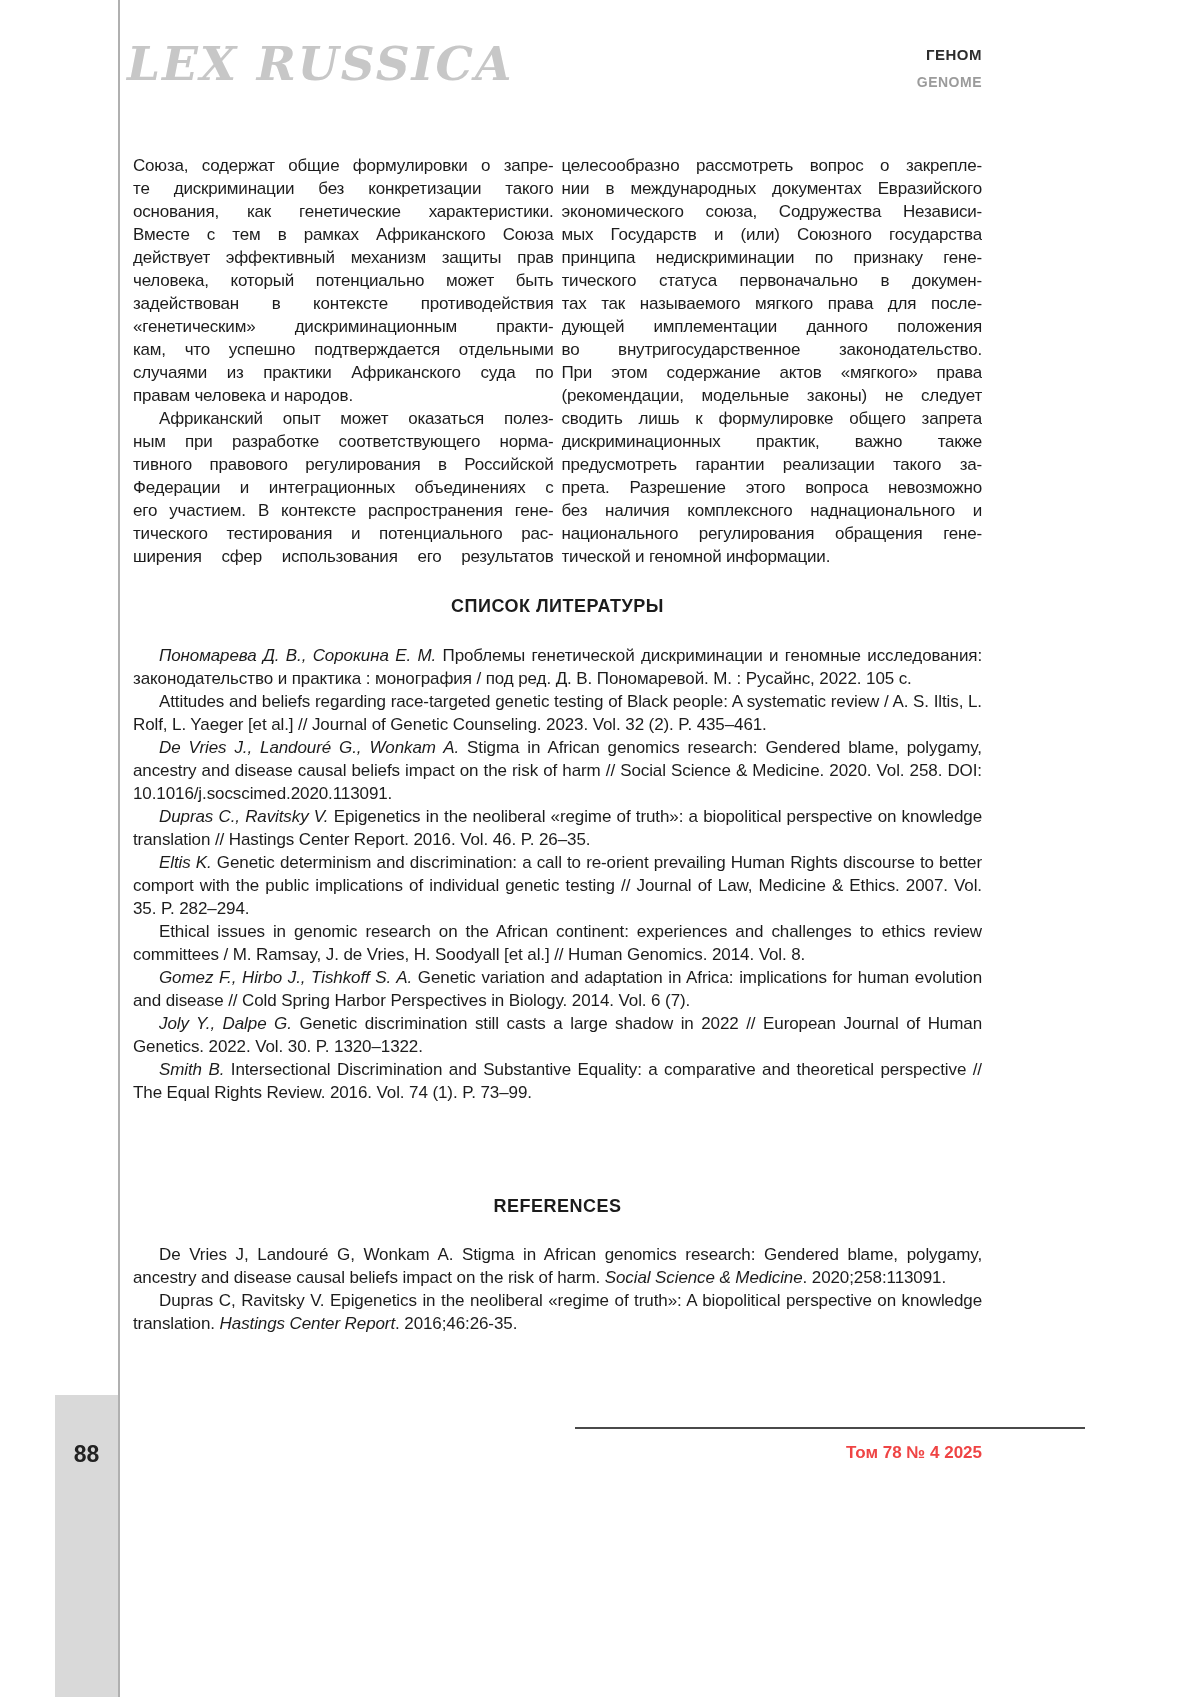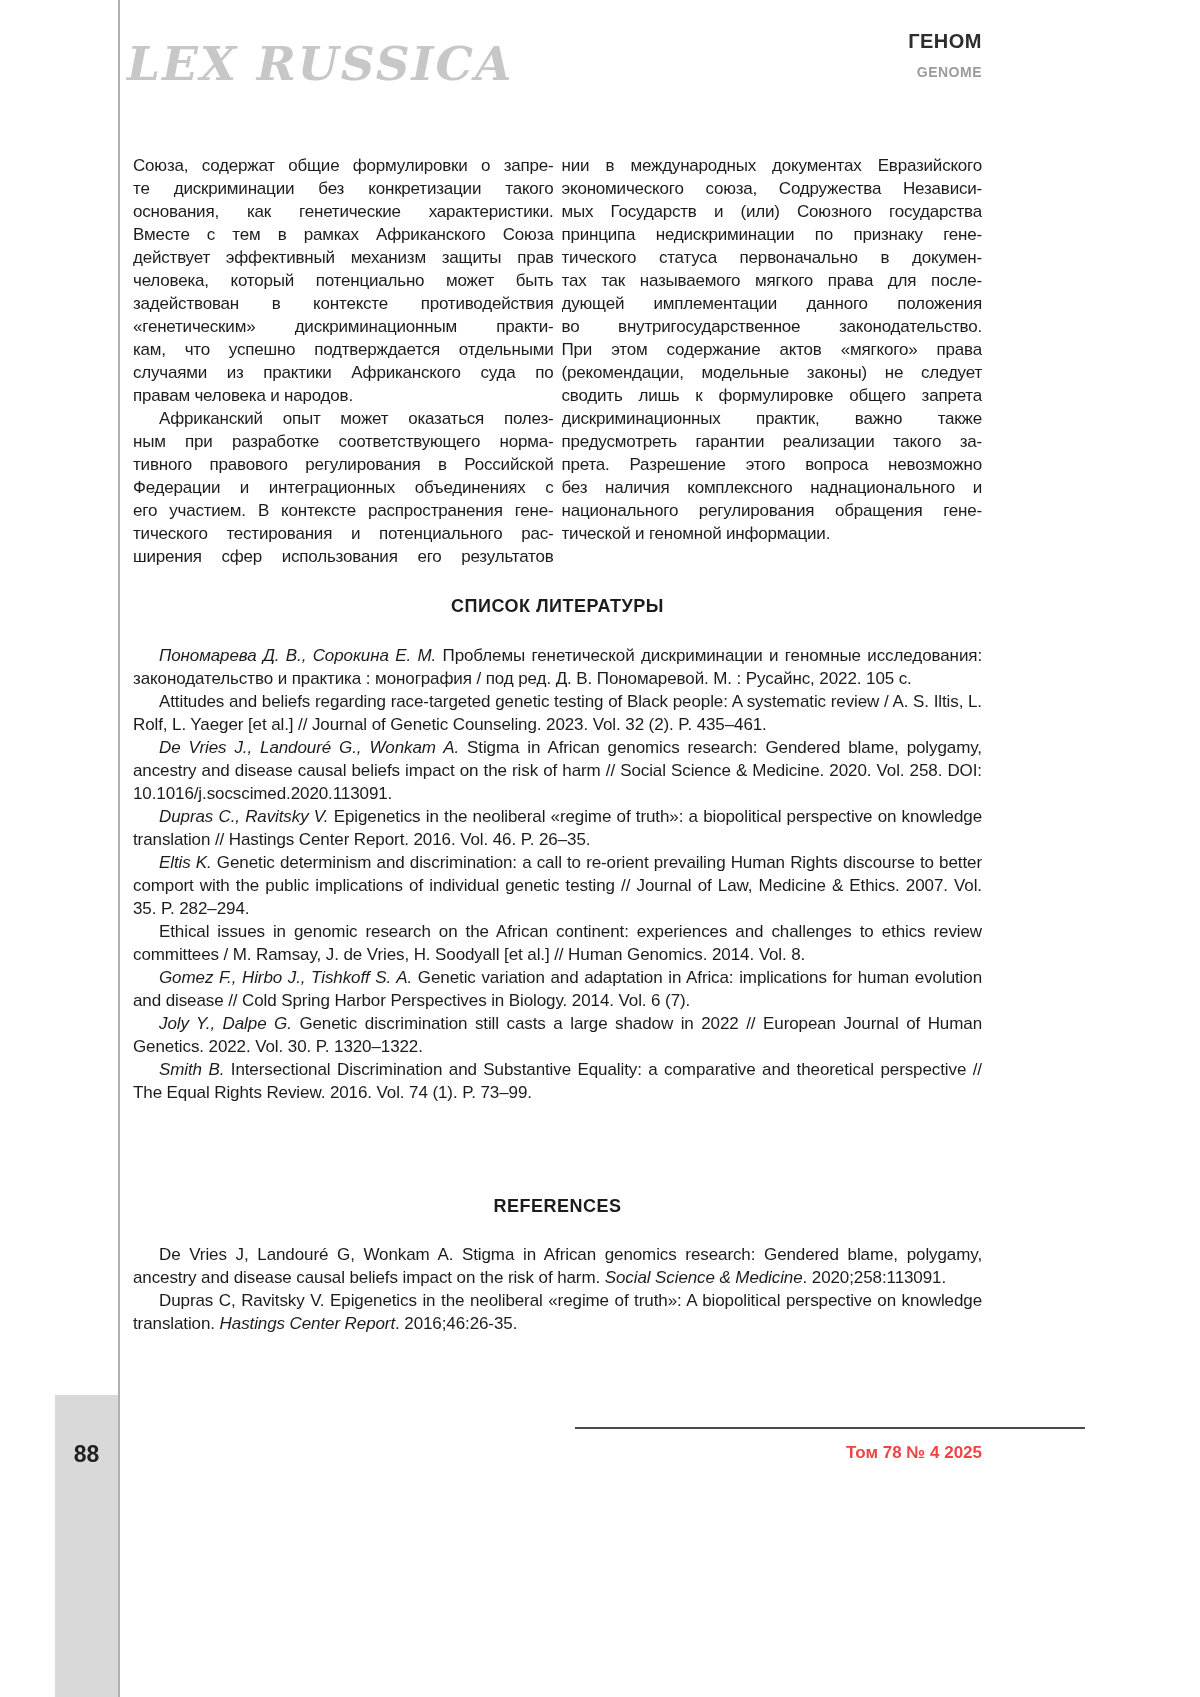--- a/index.html
+++ b/index.html
@@ -33,21 +33,21 @@
   }
   .logo {
     position:absolute; left:127px; top:34px;
     font-family:"DejaVu Serif","Liberation Serif",serif;
     font-style:italic; font-weight:bold;
     font-size:47px; line-height:60px;
     color:#c7c7c7; letter-spacing:2px;
     white-space:nowrap;
   }
   .rubric { position:absolute; right:218px; top:30px; text-align:right; }
-  .rubric-ru { font-size:20px; font-weight:bold; color:#2d2d2d; letter-spacing:0.5px; }
+  .rubric-ru { font-size:15px; font-weight:bold; color:#2d2d2d; letter-spacing:0.5px;margin-top:16px; }
   .rubric-en { font-size:14px; font-weight:bold; color:#9b9b9b; letter-spacing:0.5px; margin-top:11px; }
 
   .columns {
     position:absolute; left:133px; top:154px; width:849px;
     display:flex; gap:8px;
   }
   .col { flex:1 1 0; min-width:0; }
   .line {
     font-size:17px; line-height:23px; height:23px;
     letter-spacing:-0.2px;
@@ -118,20 +118,21 @@
           <div class="line">ным при разработке соответствующего норма-</div>
           <div class="line">тивного правового регулирования в Российской</div>
           <div class="line">Федерации и интеграционных объединениях с</div>
           <div class="line">его участием. В контексте распространения гене-</div>
           <div class="line">тического тестирования и потенциального рас-</div>
           <div class="line">ширения сфер использования его результатов</div>
         </div>
       </div>
     <div class="col">
         <div class="para">
+          <div class="line">целесообразно рассмотреть вопрос о закрепле-</div>
           <div class="line">нии в международных документах Евразийского</div>
           <div class="line">экономического союза, Содружества Независи-</div>
           <div class="line">мых Государств и (или) Союзного государства</div>
           <div class="line">принципа недискриминации по признаку гене-</div>
           <div class="line">тического статуса первоначально в докумен-</div>
           <div class="line">тах так называемого мягкого права для после-</div>
           <div class="line">дующей имплементации данного положения</div>
           <div class="line">во внутригосударственное законодательство.</div>
           <div class="line">При этом содержание актов «мягкого» права</div>
           <div class="line">(рекомендации, модельные законы) не следует</div>

